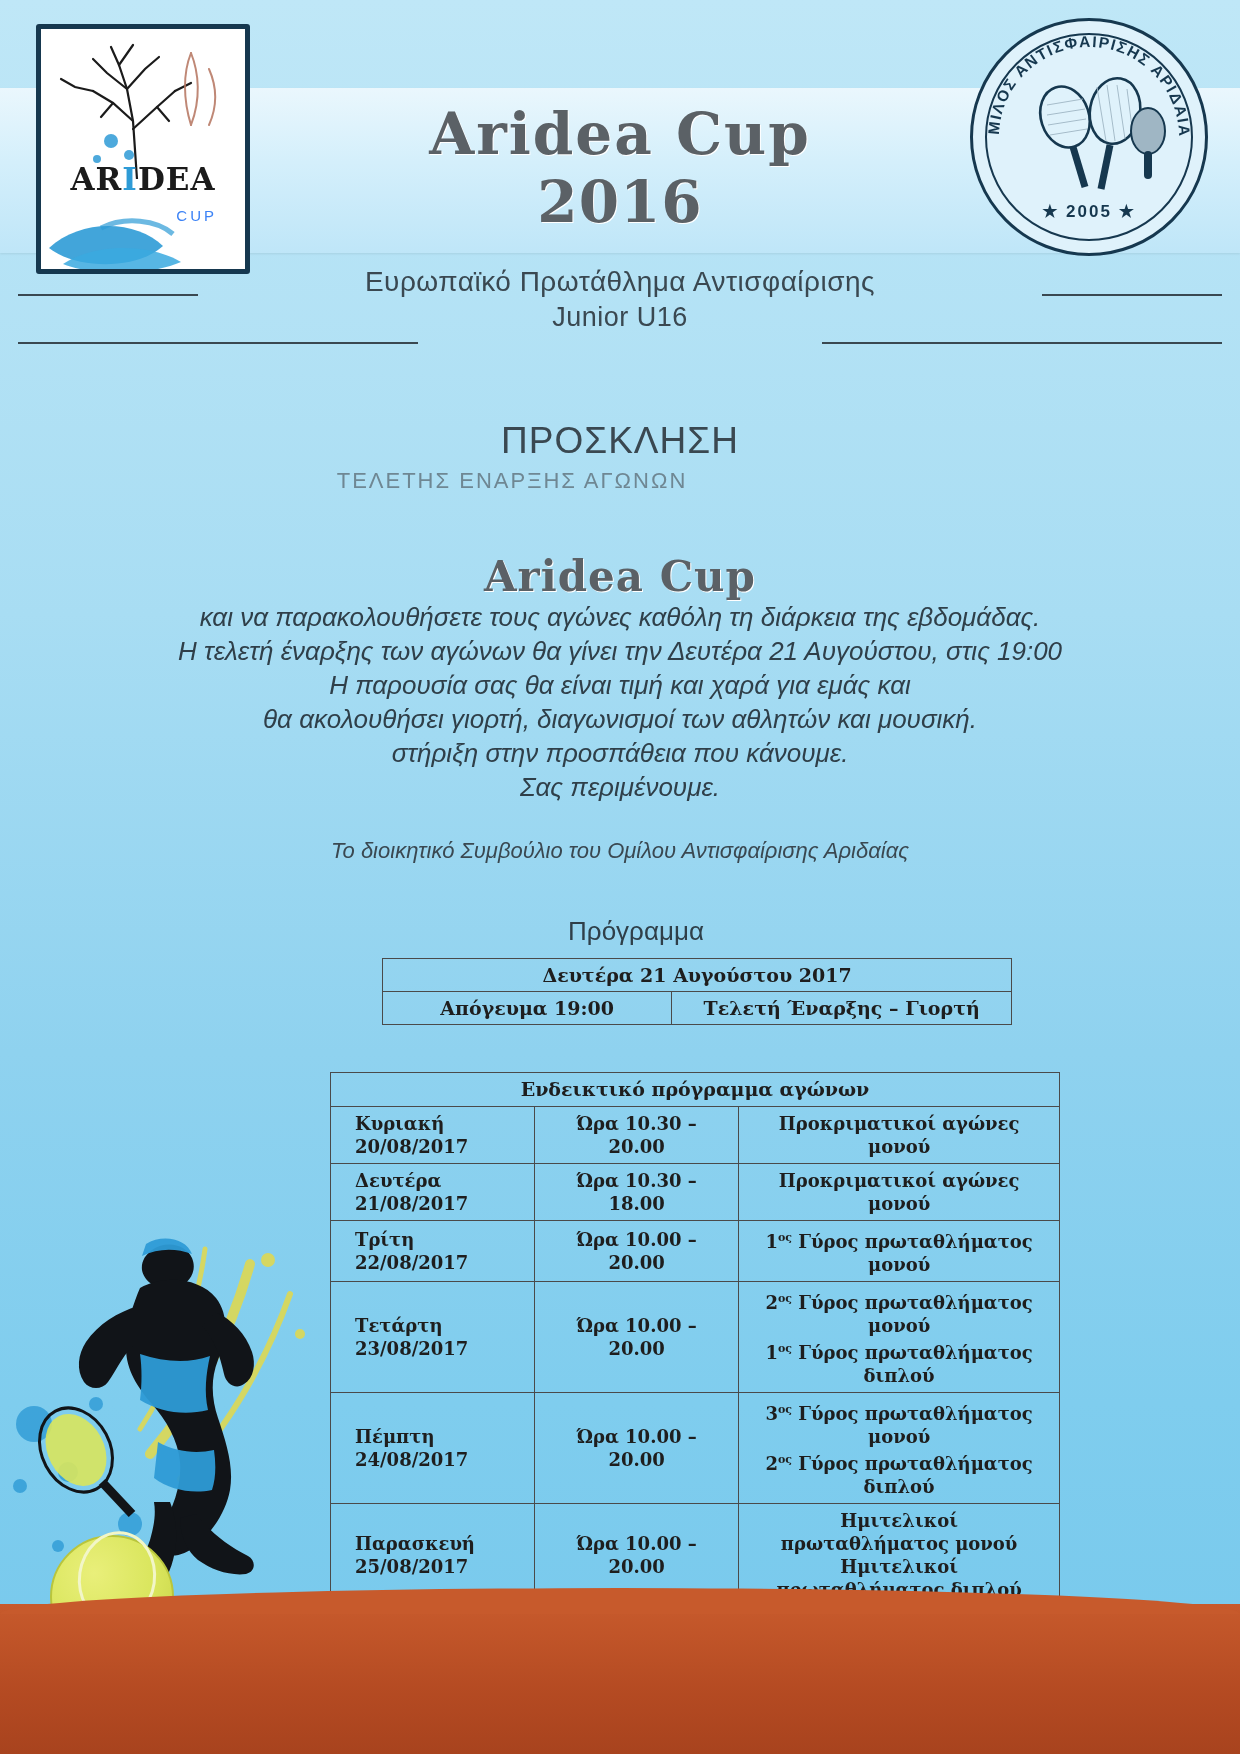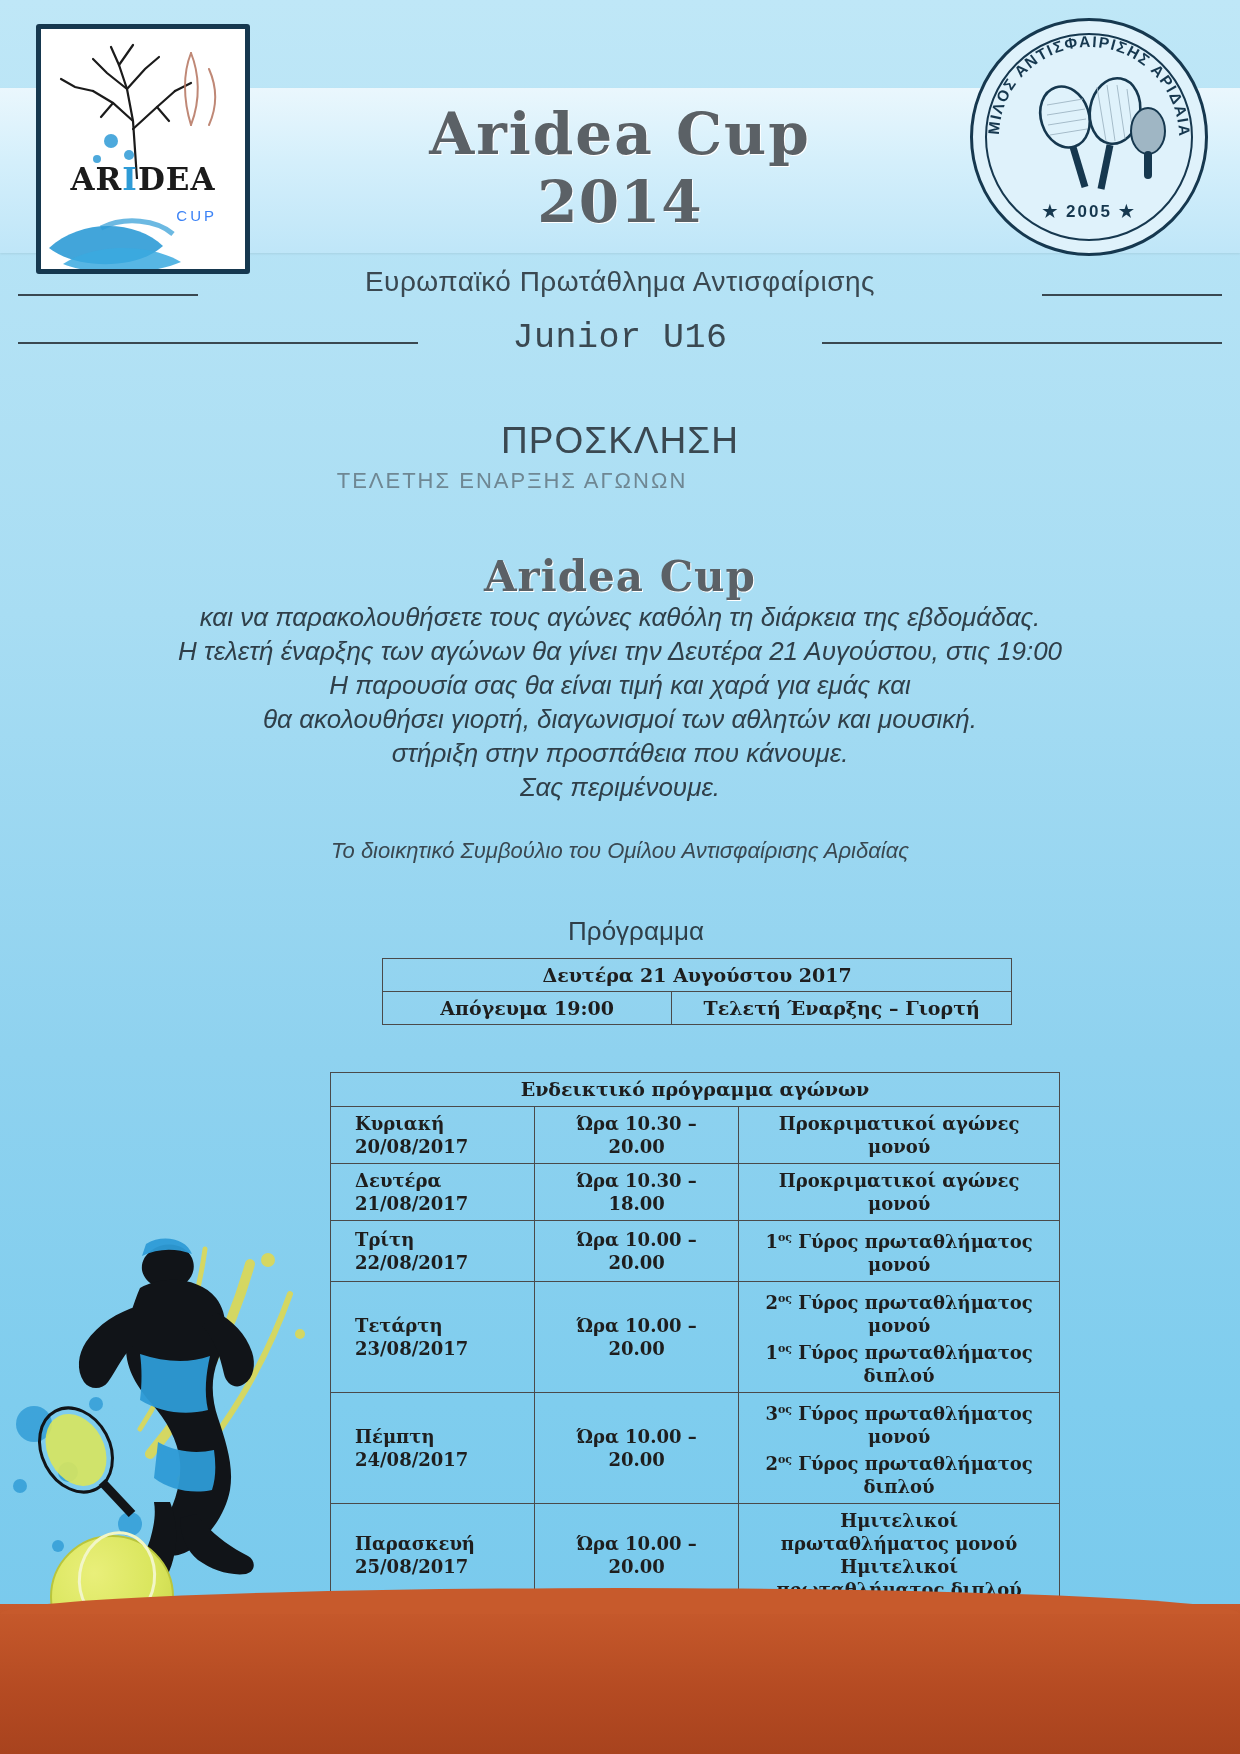--- a/index.html
+++ b/index.html
@@ -54,21 +54,21 @@
     background:#dff2fb;border:3px solid #16384f;
   }
   .emblem .inner{
     position:absolute;left:12px;top:12px;right:12px;bottom:12px;border-radius:50%;
     border:2px solid #16384f;
   }
 
   
   .sub-wrap{position:absolute;left:0;top:266px;width:1240px;text-align:center;}
   .sub1{font-size:28px;color:#3a4851;font-weight:normal;letter-spacing:.5px;}
-  .sub2{font-size:35px;color:#3a4851;margin-top:20px;letter-spacing:.5px;font-family:Liberation Mono, monospace;}
+  .sub2{font-size:27px;color:#3a4851;margin-top:4px;letter-spacing:.5px;}
   .rule{position:absolute;height:2px;background:#3a4851;}
   .rule.l1{left:18px;top:294px;width:180px;}
   .rule.r1{right:18px;top:294px;width:180px;}
   .rule.l2{left:18px;top:342px;width:400px;}
   .rule.r2{right:18px;top:342px;width:400px;}
 
   
   .invite-title{
     position:absolute;left:0;top:420px;width:1240px;text-align:center;
     font-size:37px;color:#3a4851;letter-spacing:1px;
@@ -179,21 +179,21 @@
     </div>
     <svg class="logo-waves" viewBox="0 0 204 70">
       <path d="M8 44 C40 14 96 16 122 42 C96 66 36 66 8 44 Z" fill="#2e9bd6" opacity=".9"></path>
       <path d="M22 60 C56 38 110 40 140 58 C108 72 52 72 22 60 Z" fill="#3aa9df" opacity=".85"></path>
       <path d="M60 24 C84 12 116 16 132 30" stroke="#2e9bd6" stroke-width="5" fill="none" opacity=".7"></path>
     </svg>
     <div class="logo-sub">CUP</div>
   </div>
 
   <div class="title-main">Aridea Cup</div>
-  <div class="title-year">2014</div>
+  <div class="title-year">2016</div>
 
   <div class="emblem">
     <div class="inner"></div>
     <svg viewBox="0 0 232 232" style="position:absolute;inset:0;width:232px;height:232px;">
       <defs>
         <path id="arcTop" d="M 26 116 A 90 90 0 0 1 206 116"></path>
         <path id="arcBot" d="M 36 116 A 80 80 0 0 0 196 116"></path>
       </defs>
       <text font-size="15.5" font-family="Liberation Sans, sans-serif" fill="#16384f" font-weight="bold" letter-spacing="1.6">
         <textPath href="#arcTop" startOffset="50%" text-anchor="middle">ΟΜΙΛΟΣ ΑΝΤΙΣΦΑΙΡΙΣΗΣ ΑΡΙΔΑΙΑΣ</textPath>

